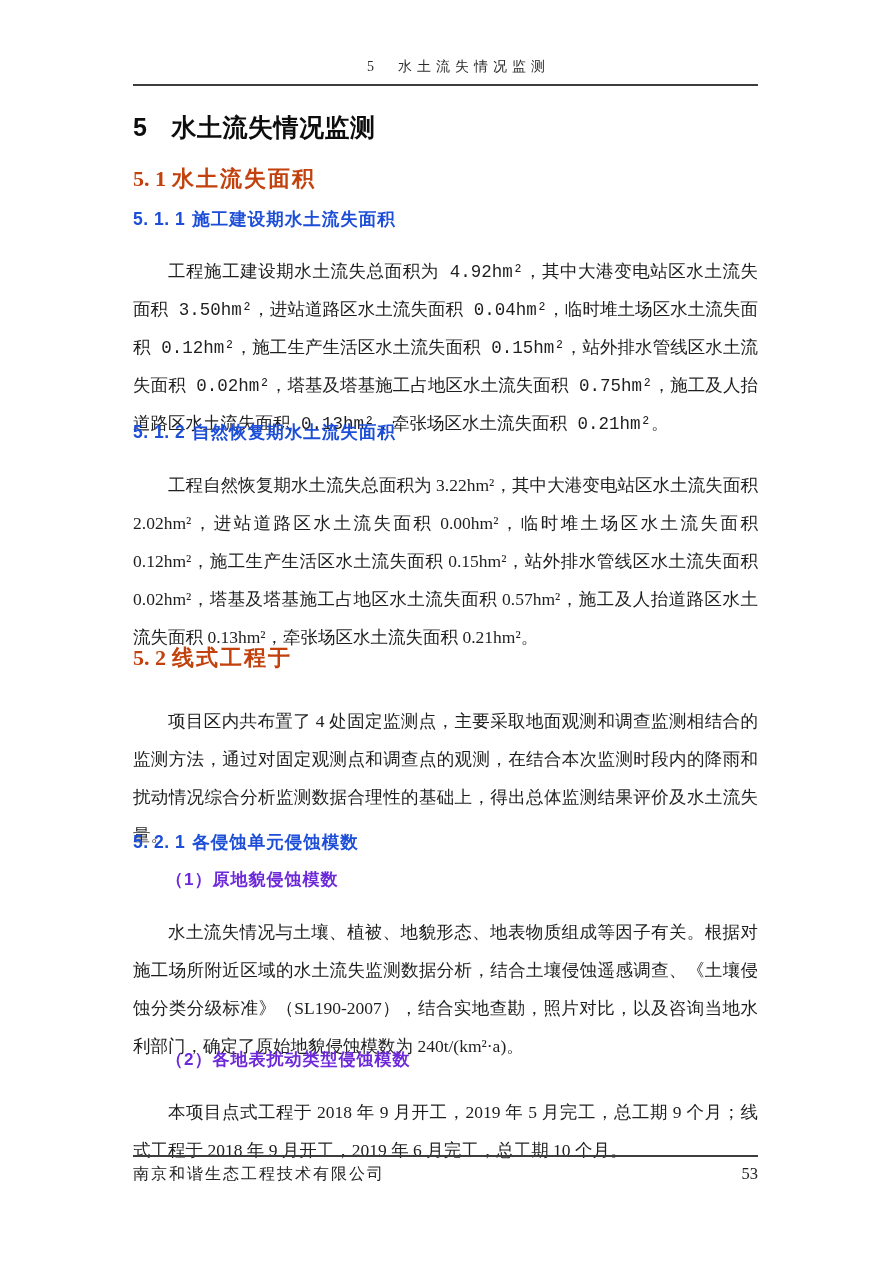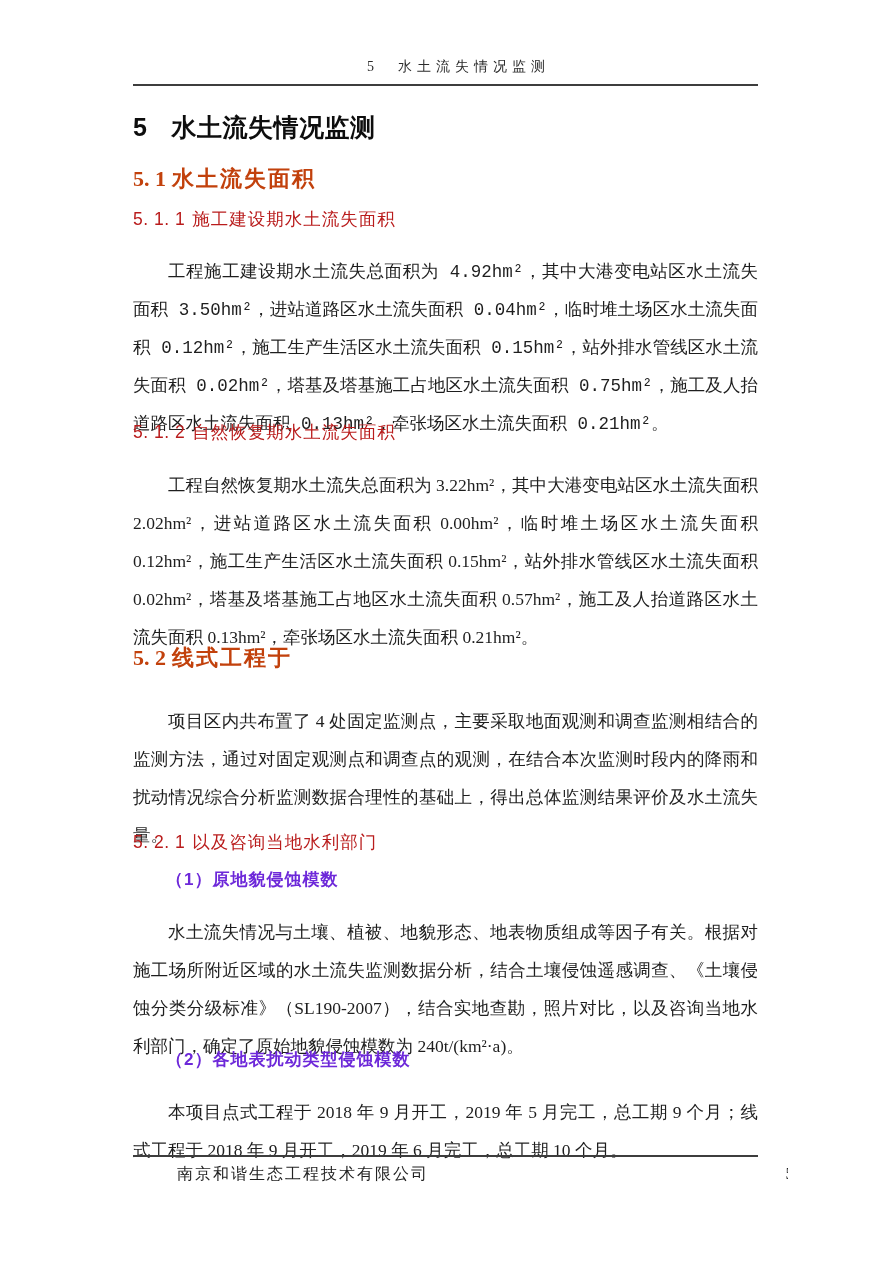--- a/index.html
+++ b/index.html
@@ -53,24 +53,24 @@
     line-height: 26px;
     color: #c2410c;
     letter-spacing: 2px;
     white-space: nowrap;
   }
   .h2 .hnum { letter-spacing: 0; margin-right: 6px; }
   .h2-a { top: 166px; }
   .h2-b { top: 645px; }
   .h3 {
     font-family: "Liberation Sans", sans-serif;
-    font-weight: normal;
+    font-weight: bold;
     font-size: 17.5px;
     line-height: 21px;
-    color: #b91c1c;
+    color: #1d4ed8;
     letter-spacing: 1px;
     white-space: nowrap;
   }
   .h3 .hnum { letter-spacing: 0.5px; margin-right: 7px; }
   .h3-a { top: 209px; }
   .h3-b { top: 422px; }
   .h3-c { top: 832px; }
   .h4 {
     font-family: "Liberation Sans", sans-serif;
     font-weight: bold;
@@ -105,21 +105,20 @@
     height: 0;
   }
   .footer-row {
     top: 1162px;
     display: flex;
     justify-content: space-between;
     align-items: baseline;
     font-size: 16px;
     line-height: 24px;
     color: #222222;
-    margin-left: 44px;
   }
   .footer-company { letter-spacing: 2px; }
   .footer-page { font-size: 16.5px; }
 </style>
 </head>
 <body>
 
 <div class="page">
 
   <div class="abs page-header-text">5　水土流失情况监测</div>
@@ -145,21 +144,21 @@
 
   <p class="abs para p2">工程自然恢复期水土流失总面积为 3.22hm²，其中大港变电站区水土流失面积 2.02hm²，进站道路区水土流失面积 0.00hm²，临时堆土场区水土流失面积 0.12hm²，施工生产生活区水土流失面积 0.15hm²，站外排水管线区水土流失面积 0.02hm²，塔基及塔基施工占地区水土流失面积 0.57hm²，施工及人抬道路区水土流失面积 0.13hm²，牵张场区水土流失面积 0.21hm²。</p>
 
   <div class="abs h2 h2-b">
     <span class="hnum">5. 2</span><span>线式工程于</span>
   </div>
 
   <p class="abs para p3">项目区内共布置了 4 处固定监测点，主要采取地面观测和调查监测相结合的监测方法，通过对固定观测点和调查点的观测，在结合本次监测时段内的降雨和扰动情况综合分析监测数据合理性的基础上，得出总体监测结果评价及水土流失量。</p>
 
   <div class="abs h3 h3-c">
-    <span class="hnum">5. 2. 1</span><span>以及咨询当地水利部门</span>
+    <span class="hnum">5. 2. 1</span><span>各侵蚀单元侵蚀模数</span>
   </div>
 
   <div class="abs h4 h4-a">（1）原地貌侵蚀模数</div>
 
   <p class="abs para p4">水土流失情况与土壤、植被、地貌形态、地表物质组成等因子有关。根据对施工场所附近区域的水土流失监测数据分析，结合土壤侵蚀遥感调查、《土壤侵蚀分类分级标准》（SL190-2007），结合实地查勘，照片对比，以及咨询当地水利部门，确定了原始地貌侵蚀模数为 240t/(km²·a)。</p>
 
   <div class="abs h4 h4-b">（2）各地表扰动类型侵蚀模数</div>
 
   <p class="abs para p5">本项目点式工程于 2018 年 9 月开工，2019 年 5 月完工，总工期 9 个月；线式工程于 2018 年 9 月开工，2019 年 6 月完工，总工期 10 个月。</p>
 

